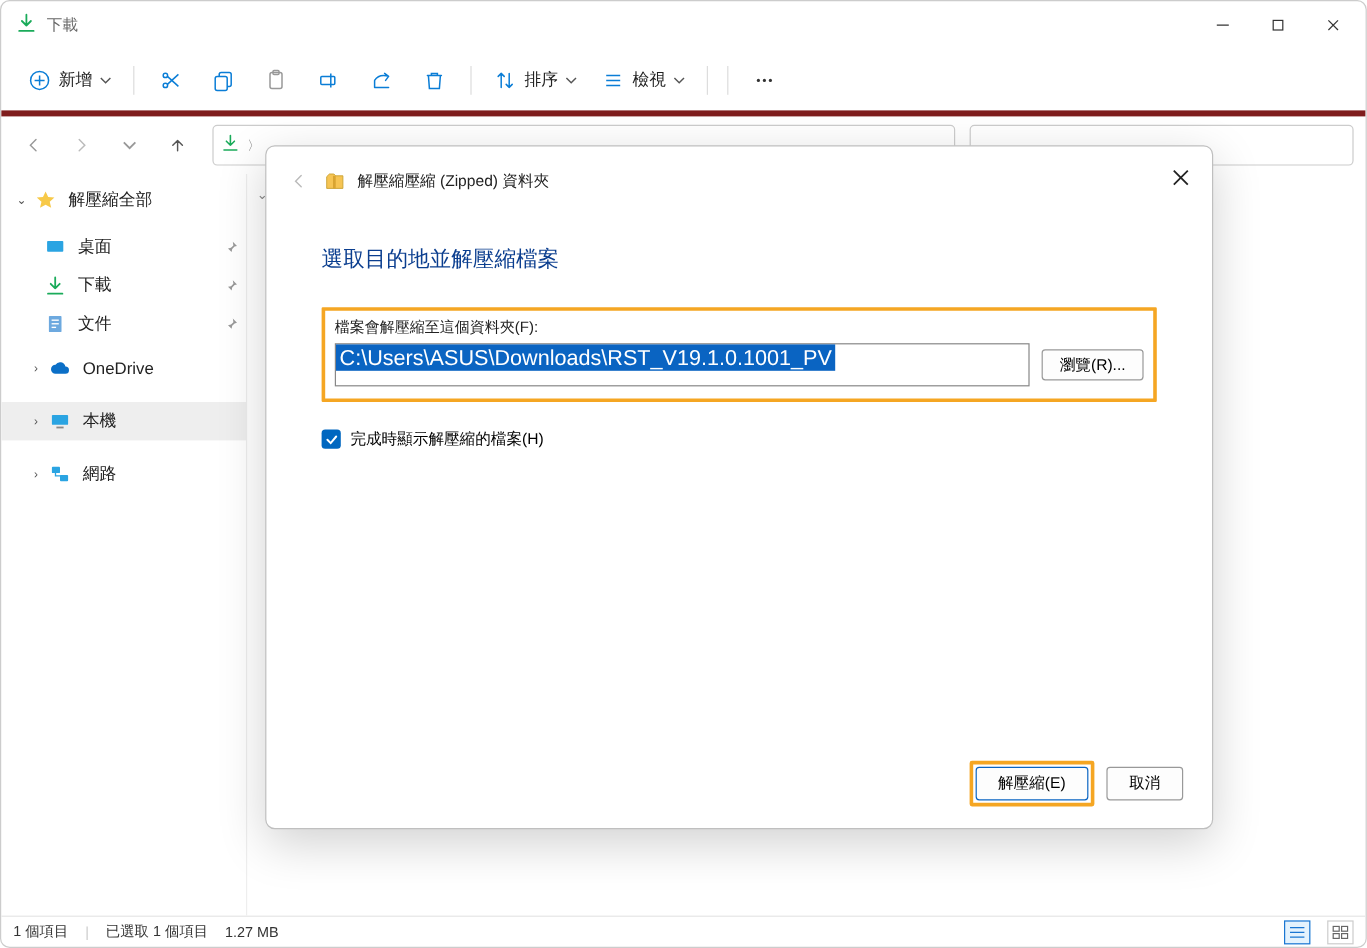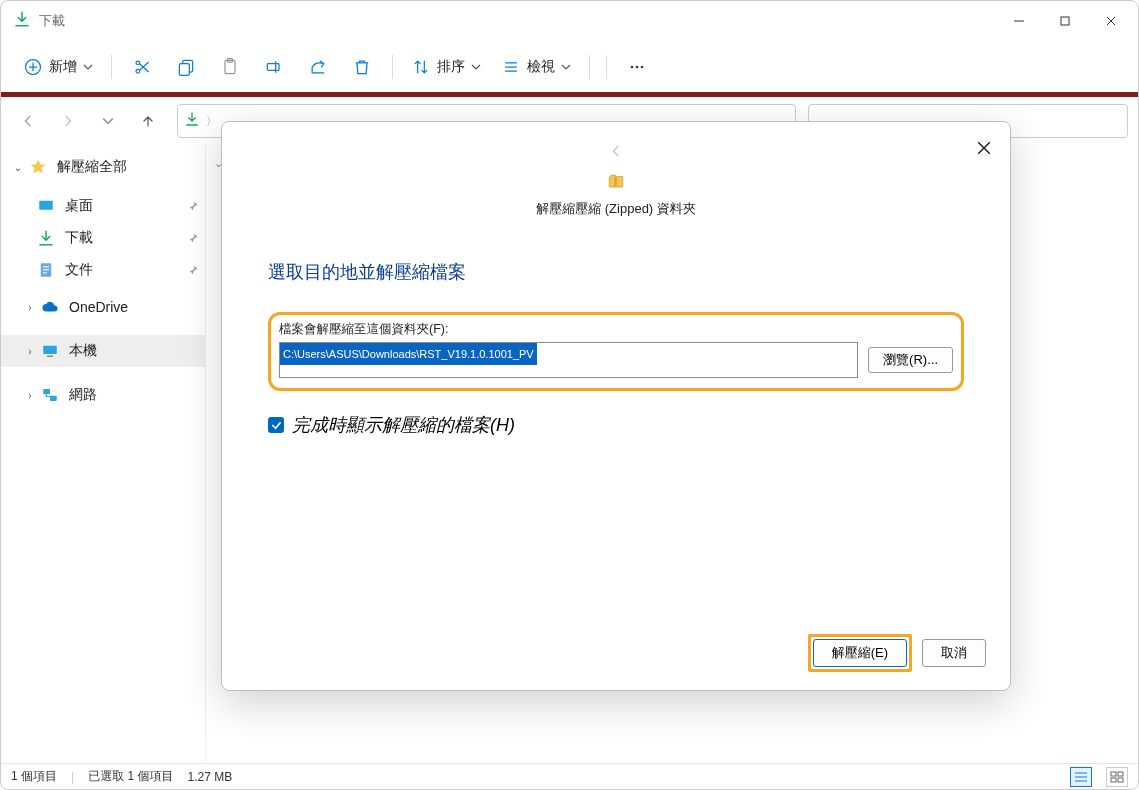--- a/index.html
+++ b/index.html
@@ -44,33 +44,33 @@
 .statusbar { height: 26px; border-top: 1px solid #e5e5e5; display:flex; align-items:center; padding: 0 10px; font-size: 12px; color:#333; gap: 14px; }
 .statusbar .spacer { flex:1; }
 .statusbar .view-ic { width: 22px; height: 20px; border: 1px solid #ccc; display:flex; align-items:center; justify-content:center; }
 .statusbar .view-ic.active { border-color: #1976d2; background:#e3f2fd; }
 
 
 .overlay { position: absolute; inset: 0; }
 .modal { position: absolute; left: 220px; top: 120px; width: 790px; height: 570px; background: #fff; border: 1px solid #bfbfbf; border-radius: 8px; box-shadow: 0 12px 40px rgba(0,0,0,0.18); display:flex; flex-direction:column; }
 .modal-close { position:absolute; right: 10px; top: 10px; width: 32px; height: 32px; display:flex; align-items:center; justify-content:center; border-radius:4px; }
 .modal-close svg{ width:14px; height:14px; }
-.modal-head { display:flex; align-items:center; gap: 10px; padding: 18px 16px 8px; flex-direction: column; }
+.modal-head { display:flex; align-items:center; gap: 10px; padding: 18px 16px 8px; }
 .modal-back { width:22px; height:22px; display:flex; align-items:center; justify-content:center; color:#999; }
 .modal-head .zip-ic { width:18px; height:18px; }
 .modal-head .ht { font-size: 13px; color:#222; }
 .modal-body { padding: 14px 46px 0; flex:1; }
 .modal-h1 { color: #0b3e8f; font-size: 18px; font-weight: 400; margin-bottom: 28px; margin-top: 20px; }
-.dest-block { border: 3px solid #f5a623; padding: 6px 8px 10px; border-radius: 12px; }
+.dest-block { border: 3px solid #f5a623; padding: 6px 8px 10px; border-radius: 1px; }
 .dest-lbl { font-size: 12.5px; color:#222; margin-bottom: 4px; }
 .dest-row { display:flex; align-items:center; gap: 10px; }
-.dest-input { flex:1; height: 36px; border: 1px solid #888; padding: 0; font-size: 11px; }
+.dest-input { flex:1; height: 36px; border: 1px solid #888; padding: 0; font-size: 18px; }
 .dest-input .sel { background:#0a64c2; color:#fff; padding: 2px 3px; display:inline-block; line-height: 18px; }
 .browse-btn { height: 26px; padding: 0 14px; border: 1px solid #999; background:#fdfdfd; font-size: 13px; border-radius: 3px; }
-.chk-row { display:flex; align-items:center; gap: 8px; font-size: 18px; margin-top: 22px; font-style: italic; }
+.chk-row { display:flex; align-items:center; gap: 8px; font-size: 13px; margin-top: 22px; }
 .chk { width:16px; height:16px; background:#0067c0; border-radius:3px; display:flex; align-items:center; justify-content:center; }
 .chk svg { width:11px; height:11px; }
 .modal-foot { display:flex; justify-content:flex-end; align-items:center; gap: 10px; padding: 12px 24px 18px; }
 .foot-btn { height: 28px; padding: 0 18px; border: 1px solid #999; background:#fdfdfd; font-size: 13px; border-radius: 3px; }
 .foot-primary-wrap { border: 3px solid #f5a623; padding: 2px; border-radius: 2px; margin-left: 39px; }
 .foot-primary-wrap .foot-btn { border-color:#0a64c2; }
 
 
 .stroke-blue { stroke:#0a7dd6; }
 </style>

